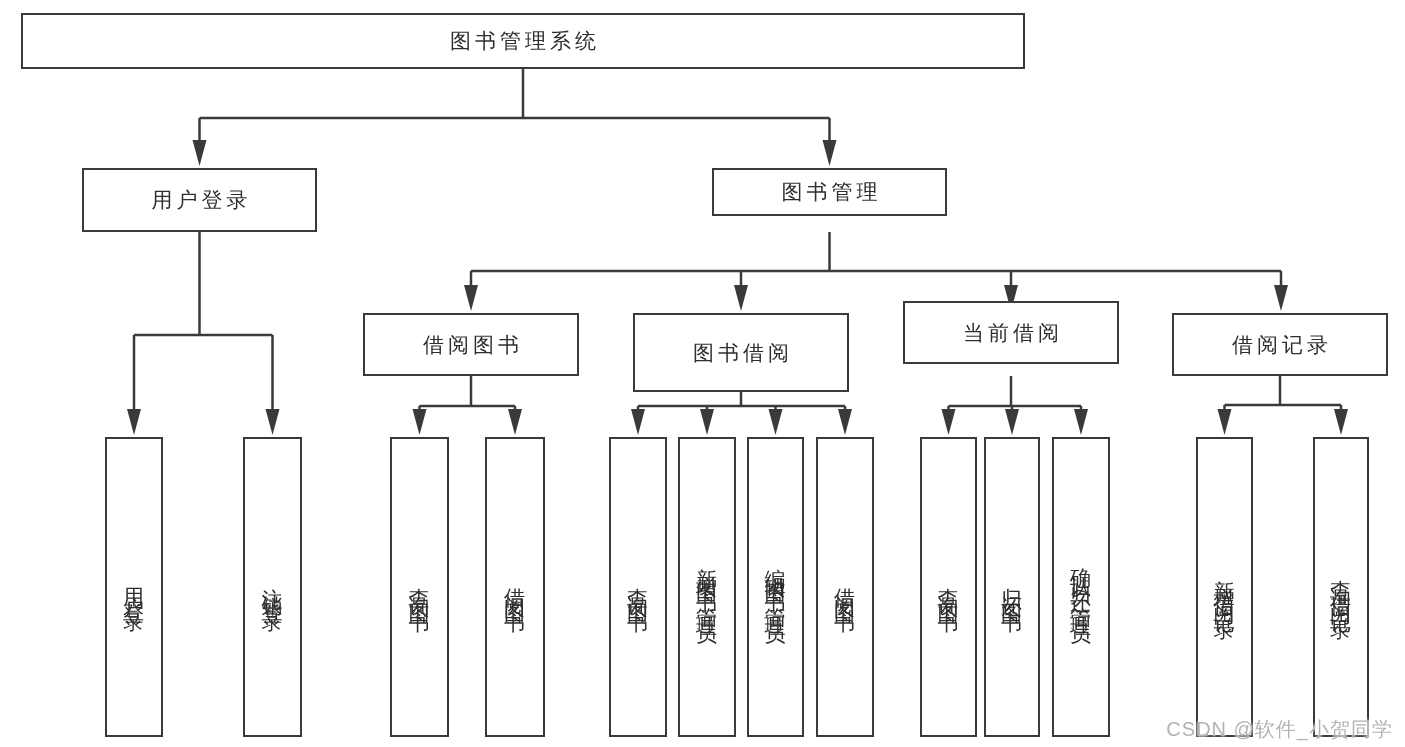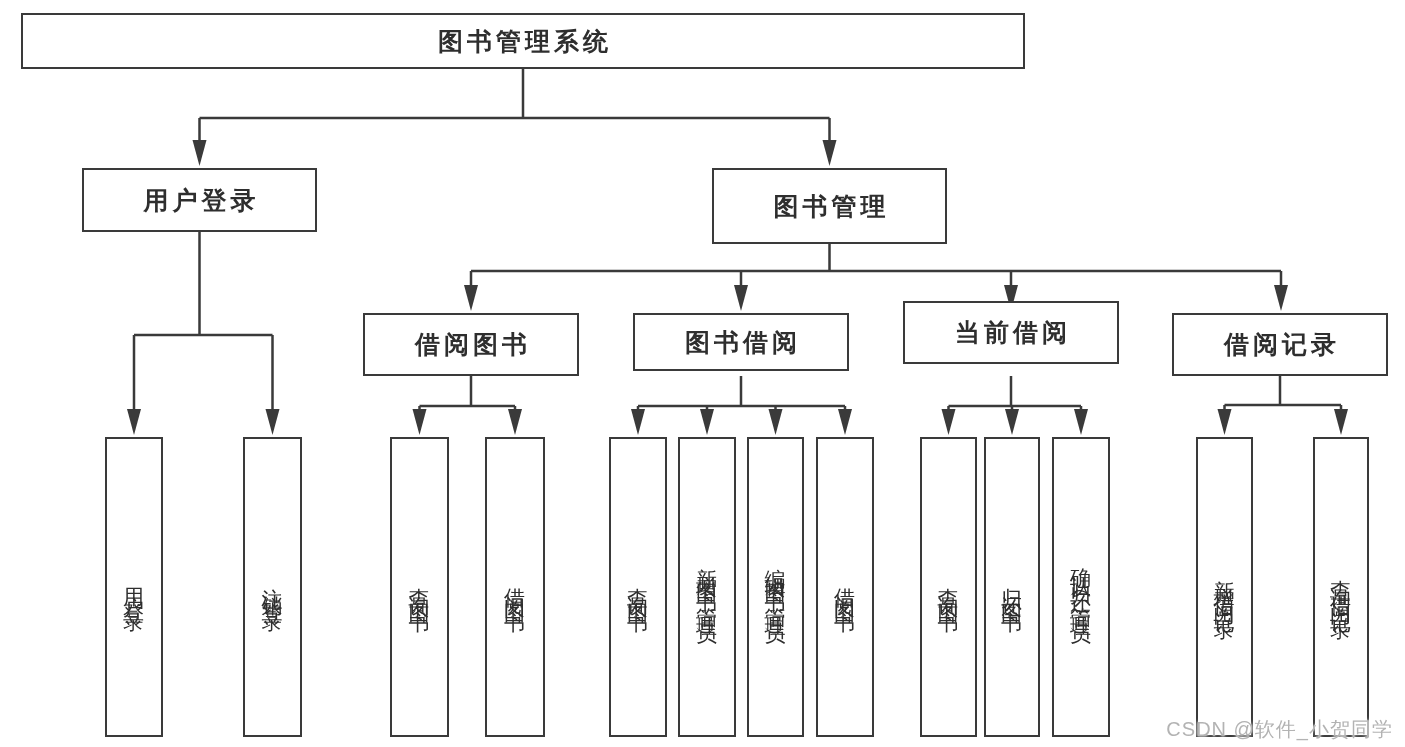--- a/index.html
+++ b/index.html
@@ -13,25 +13,24 @@
   .connectors{position:absolute;left:0;top:0;width:1405px;height:747px;}
   .node{
     position:absolute;
     box-sizing:border-box;
     border:2.5px solid #3a3a3a;
     background:#ffffff;
     display:flex;align-items:center;justify-content:center;
     color:#2e2e2e;
   }
   .h-node{
-    font-size:25px;
+    font-size:21px;
     letter-spacing:4px;
     text-indent:4px; 
     white-space:nowrap;
-    font-weight:bold;
   }
   .v-node{padding:6px 0;}
   .v-text{
     writing-mode:vertical-rl;
     text-orientation:mixed;
     font-size:21px;
     letter-spacing:8px;
     line-height:1;
     white-space:nowrap;
   }
@@ -85,28 +84,28 @@
     </g>
   </svg>
 
   <div class="node h-node" style="left:21px;top:13px;width:1004px;height:56px">
     <span>图书管理系统</span>
   </div>
 
   <div class="node h-node" style="left:82px;top:168px;width:235px;height:64px">
     <span>用户登录</span>
   </div>
-  <div class="node h-node" style="left:712px;top:168px;width:235px;height:76px">
+  <div class="node h-node" style="left:712px;top:168px;width:235px;height:48px">
     <span>图书管理</span>
   </div>
 
   <div class="node h-node" style="left:363px;top:313px;width:216px;height:63px">
     <span>借阅图书</span>
   </div>
-  <div class="node h-node" style="left:633px;top:313px;width:216px;height:58px">
+  <div class="node h-node" style="left:633px;top:313px;width:216px;height:79px">
     <span>图书借阅</span>
   </div>
   <div class="node h-node" style="left:903px;top:301px;width:216px;height:63px">
     <span>当前借阅</span>
   </div>
   <div class="node h-node" style="left:1172px;top:313px;width:216px;height:63px">
     <span>借阅记录</span>
   </div>
 
   <div class="node v-node" style="left:105px;top:437px;width:58px;height:300px">

